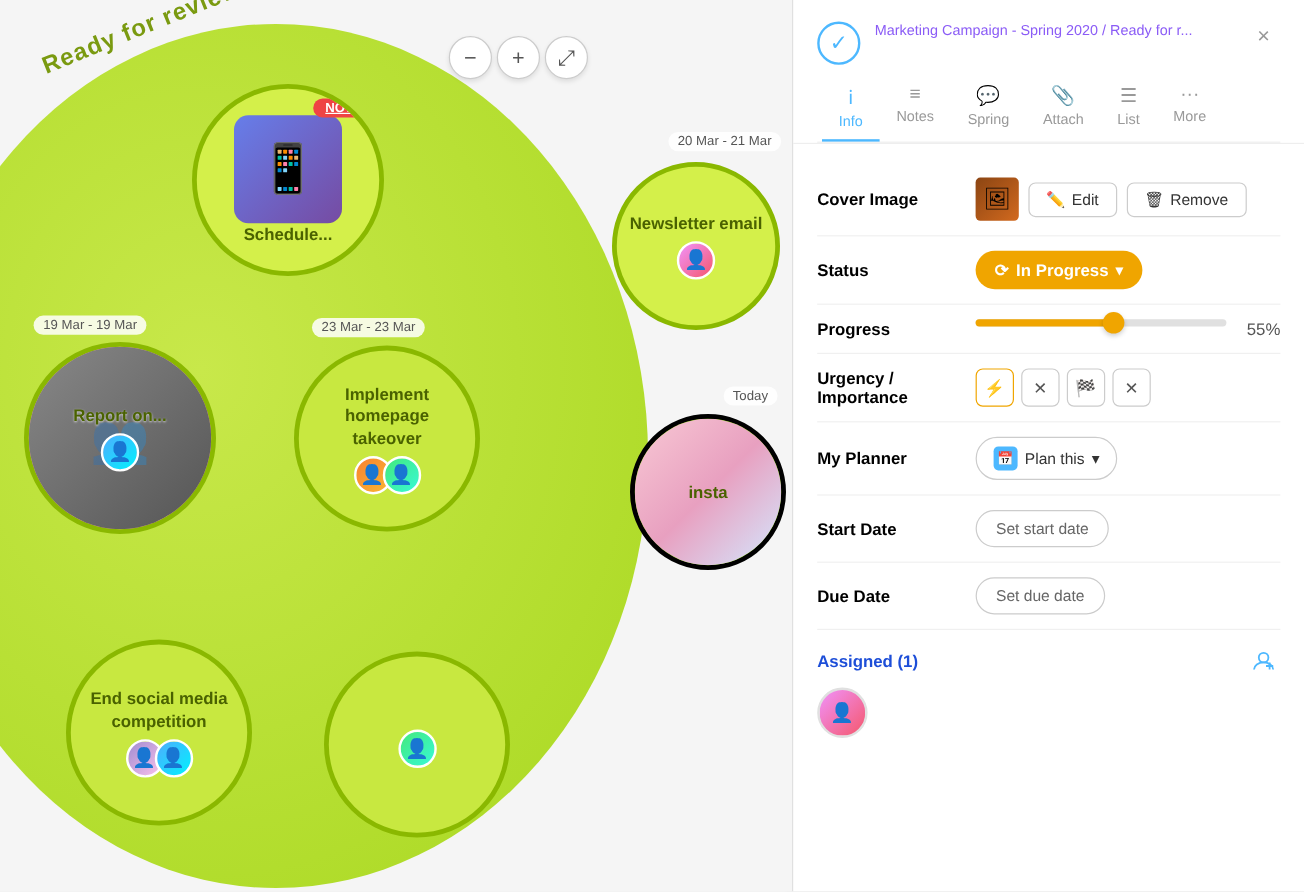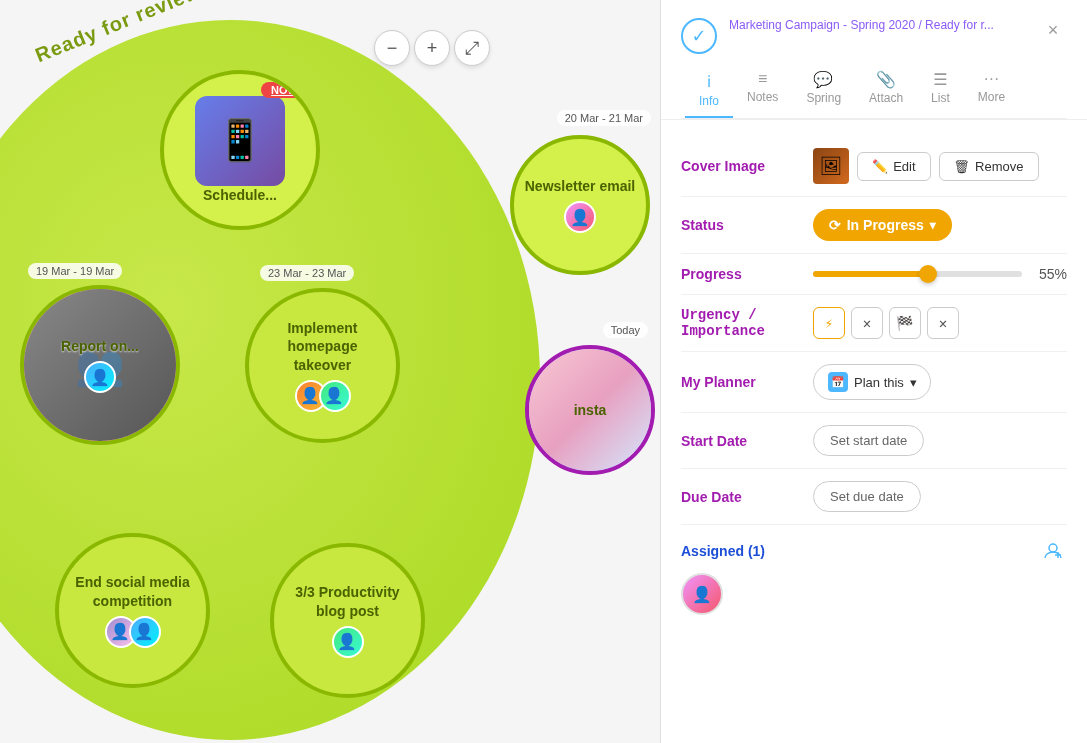--- a/index.html
+++ b/index.html
@@ -107,22 +107,22 @@
       height: 155px;
       background: #c8e840;
       border: 4px solid #8ab800;
       top: 290px;
       left: 250px;
     }
 
     .task-circle.insta {
       width: 130px;
       height: 130px;
-      background: #c4b5fd;
-      border: 4px solid #a21caf;
+      background: #84cc16;
+      border: 4px solid #000000;
       top: 330px;
       right: 15px;
     }
 
     .task-circle.end-social {
       width: 155px;
       height: 155px;
       background: #c8e840;
       border: 4px solid #8ab800;
       bottom: 60px;
@@ -328,21 +328,21 @@
       display: flex;
       align-items: center;
       padding: 12px 0;
       border-bottom: 1px solid #f0f0f0;
       gap: 12px;
     }
 
     .field-label {
       font-size: 14px;
       font-weight: 600;
-      color: #a21caf;
+      color: #000000;
       min-width: 120px;
       flex-shrink: 0;
     }
 
     .field-value {
       flex: 1;
       display: flex;
       align-items: center;
       gap: 8px;
     }
@@ -388,21 +388,21 @@
       gap: 6px;
     }
 
     .status-btn .chevron {
       font-size: 12px;
     }
 
     
     .progress-container {
       display: flex;
-      align-items: center;
+      align-items: flex-start;
       gap: 10px;
       flex: 1;
     }
 
     .progress-slider-wrap {
       flex: 1;
       position: relative;
       height: 6px;
     }
 
@@ -608,21 +608,20 @@
 
   <div class="task-circle end-social" style="bottom:55px; left:55px; z-index:5;">
     <div class="task-label">End social media competition</div>
     <div class="avatar-group">
       <div class="avatar av-purple">👤</div>
       <div class="avatar av-blue">👤</div>
     </div>
   </div>
 
   <div class="task-circle productivity" style="bottom:45px; left:270px; z-index:5;">
-    <div class="task-label">3/3 Productivity blog post</div>
     <div class="avatar-group">
       <div class="avatar av-green">👤</div>
     </div>
   </div>
 </div>
 
 <div class="right-panel">
 
   <div class="panel-header">
     <div class="panel-title-row">
@@ -697,21 +696,21 @@
             <div class="progress-track">
               <div class="progress-fill"></div>
             </div>
             <div class="progress-thumb"></div>
           </div>
           <div class="progress-value">55%</div>
         </div>
       </div>
     </div>
 
-    <div class="field-row" style="align-items: flex-end; font-family: Liberation Mono, monospace;">
+    <div class="field-row" style="align-items: flex-end;">
       <div class="field-label">
         <div>Urgency /</div>
         <div>Importance</div>
       </div>
       <div class="field-value">
         <div class="ui-icons">
           <div class="ui-icon-btn active-lightning">⚡</div>
           <div class="ui-icon-btn">✕</div>
           <div class="ui-icon-btn">🏁</div>
           <div class="ui-icon-btn">✕</div>

